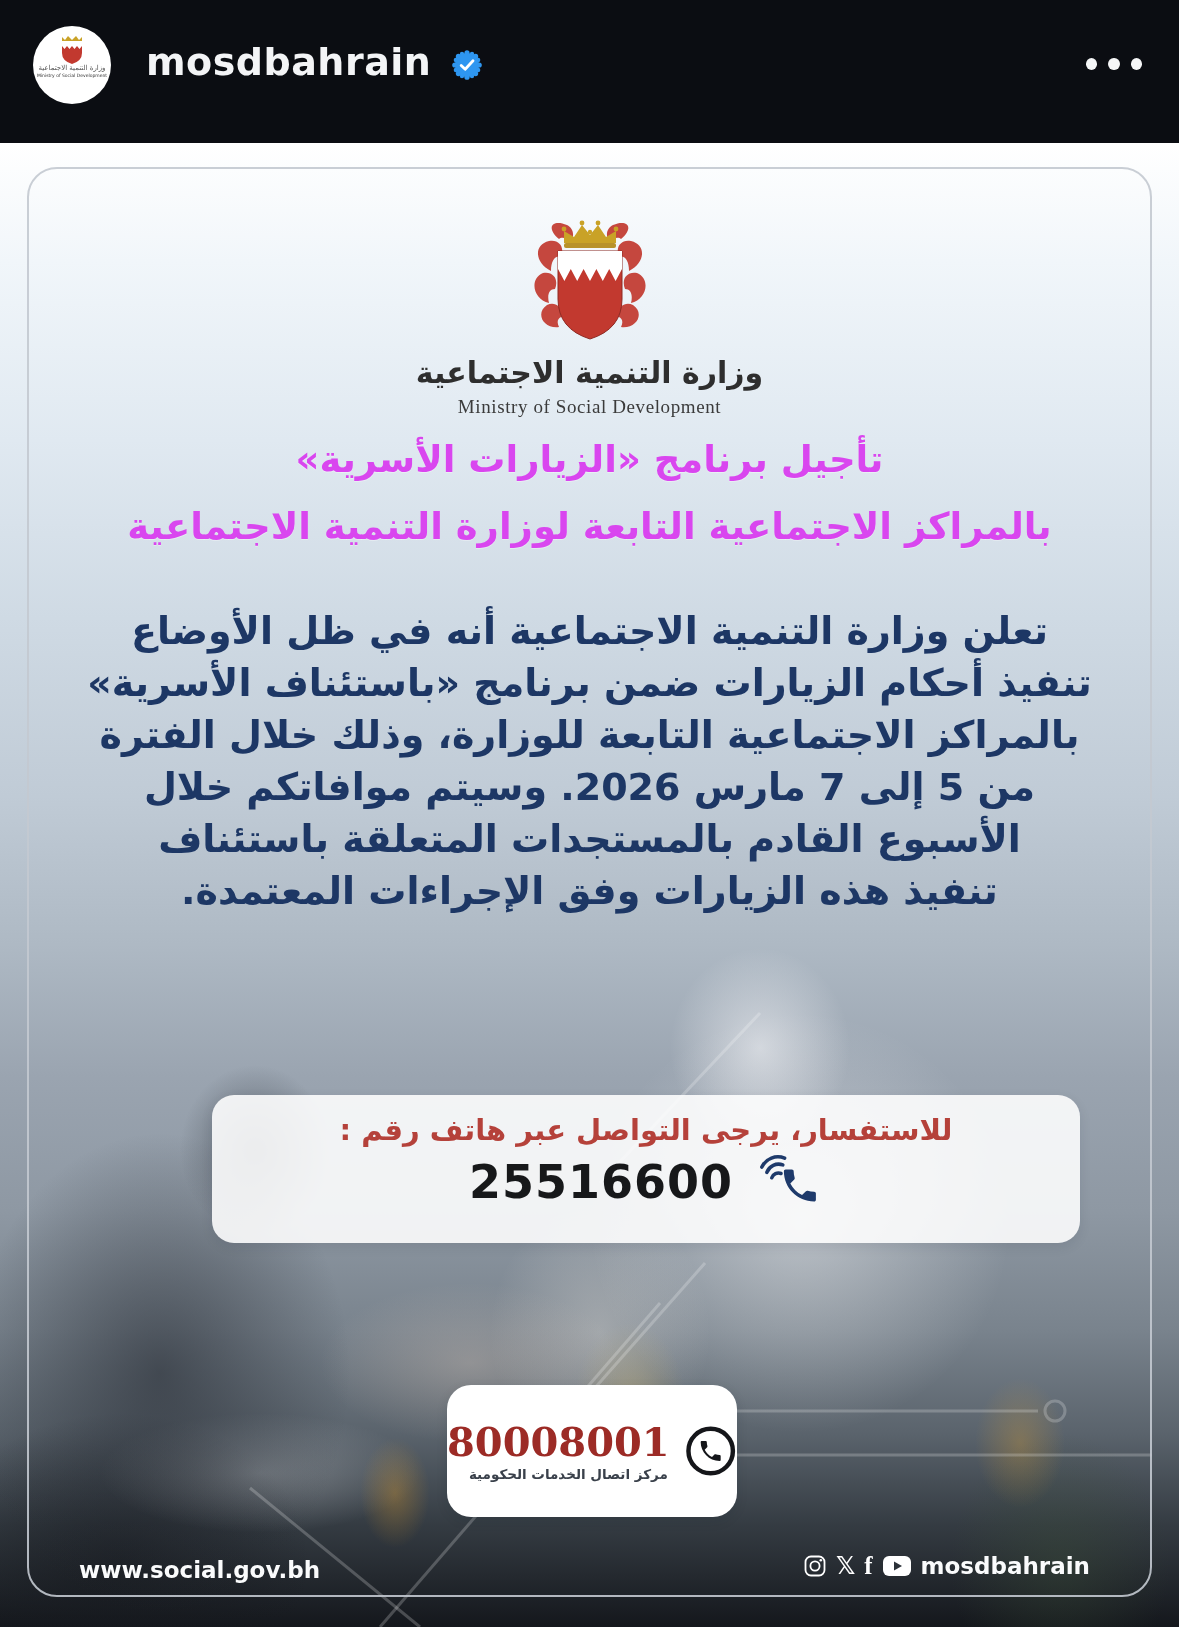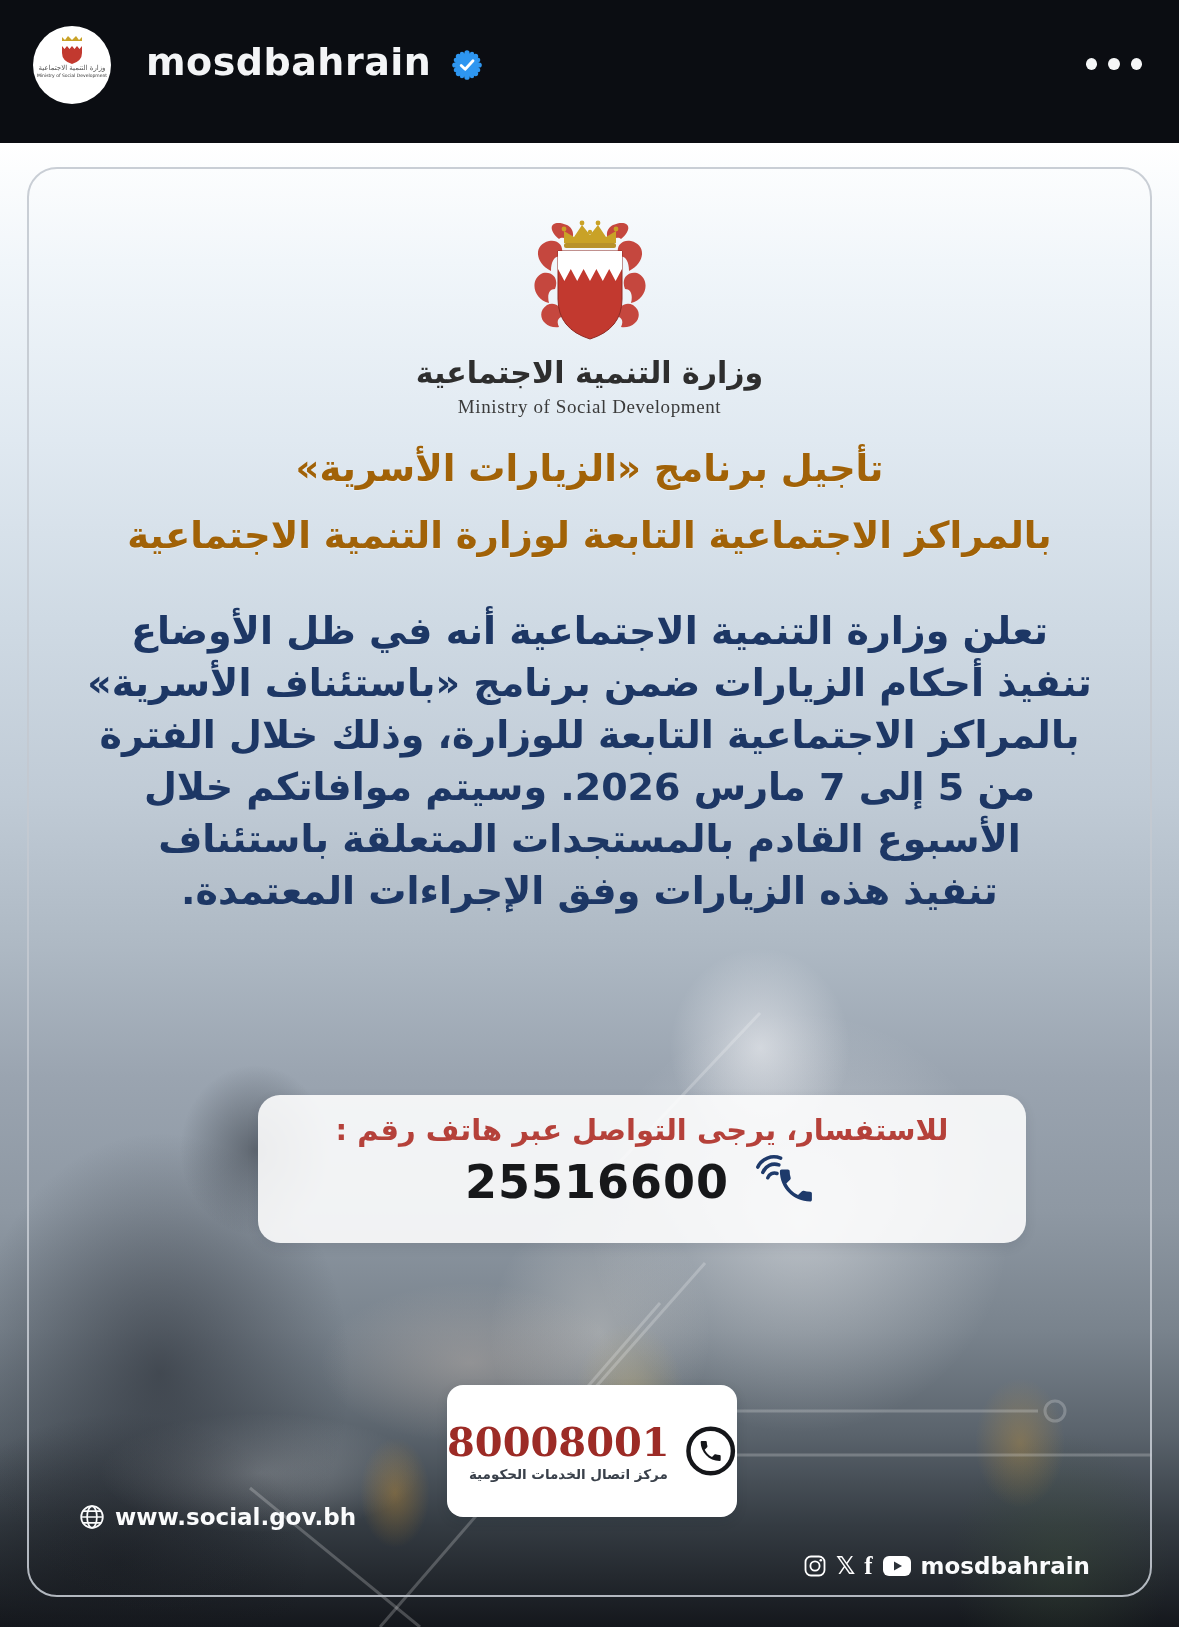--- a/index.html
+++ b/index.html
@@ -44,43 +44,43 @@
   .circuit { position:absolute; left:0; top:143px; width:1179px; height:1484px; pointer-events:none; }
 
   
   .poster { position:absolute; left:27px; top:167px; width:1125px; height:1430px;
             border:2px solid rgba(195,201,208,.9); border-radius:30px; z-index:10; }
 
   .logo-block { position:absolute; left:0; top:50px; width:100%; text-align:center; }
   .logo-ar { margin-top:6px; font-size:30px; font-weight:bold; color:#2e2e2e; direction:rtl; }
   .logo-en { margin-top:6px; font-family:"Liberation Serif", serif; font-size:19px; color:#3b3b3b; letter-spacing:.6px; }
 
-  .headline { position:absolute; left:0; top:266px; width:100%; text-align:center; direction:rtl;
-              color:#a16207; font-weight:bold; font-size:37px; line-height:67px;
+  .headline { position:absolute; left:0; top:257px; width:100%; text-align:center; direction:rtl;
+              color:#d946ef; font-weight:bold; font-size:37px; line-height:67px;
               text-shadow:0 1px 0 rgba(255,255,255,.35); }
 
   .body-text { position:absolute; left:0; top:436px; width:100%; text-align:center; direction:rtl;
                color:#1d3765; font-weight:bold; font-size:38px; line-height:52px; }
 
-  .contact-card { position:absolute; left:183px; top:926px; width:768px; height:148px;
+  .contact-card { position:absolute; left:183px; top:926px; width:868px; height:148px;
                   background:rgba(255,255,255,.88); border-radius:22px; box-shadow:0 4px 12px rgba(20,30,45,.10);
-                  text-align:center;margin-left:46px; }
+                  text-align:center; }
   .contact-label { margin-top:18px; direction:rtl; color:#b5413a; font-weight:bold; font-size:29px; }
   .contact-row { margin-top:8px; display:flex; justify-content:center; align-items:center; gap:26px; }
   .contact-phone { font-size:46px; font-weight:bold; color:#17181a; letter-spacing:1px; }
 
   .hotline-card { position:absolute; left:418px; top:1216px; width:290px; height:132px;
-                  background:#ffffff; border-radius:16px; box-shadow:0 4px 12px rgba(20,30,45,.12);
+                  background:#ffffff; border-radius:24px; box-shadow:0 4px 12px rgba(20,30,45,.12);
                   display:flex; align-items:center; justify-content:center; gap:14px; }
   .hotline-texts { text-align:center; }
   .hotline-number { font-family:"DejaVu Serif", serif; font-weight:bold; font-size:40px; color:#9c2b26; line-height:44px; }
   .hotline-label { direction:rtl; font-size:13.5px; font-weight:bold; color:#3a414b; margin-top:2px;padding-left:20px; }
 
-  .footer-website { position:absolute; left:50px; top:1331px; height:34px; display:flex; align-items:center; gap:10px;
-                    color:#fafbfc; font-weight:bold; font-size:23px; }
+  .footer-website { position:absolute; left:50px; top:1378px; height:34px; display:flex; align-items:center; gap:10px;
+                    color:#fafbfc; font-weight:bold; font-size:23px;flex-direction:column; }
   .footer-social { position:absolute; right:60px; top:1382px; height:30px; display:flex; align-items:center; gap:9px;
                    color:#fafbfc; font-weight:bold; font-size:23px; }
   .footer-social .sicon { display:flex; align-items:center; }
   .x-glyph { font-size:24px; font-weight:bold; color:#fff; font-family:"DejaVu Sans", sans-serif; }
   .f-glyph { font-size:25px; font-weight:bold; color:#fff; font-family:"Liberation Serif", serif; }
 </style>
 </head>
 <body>
 
 <div class="poster-bg"></div>

